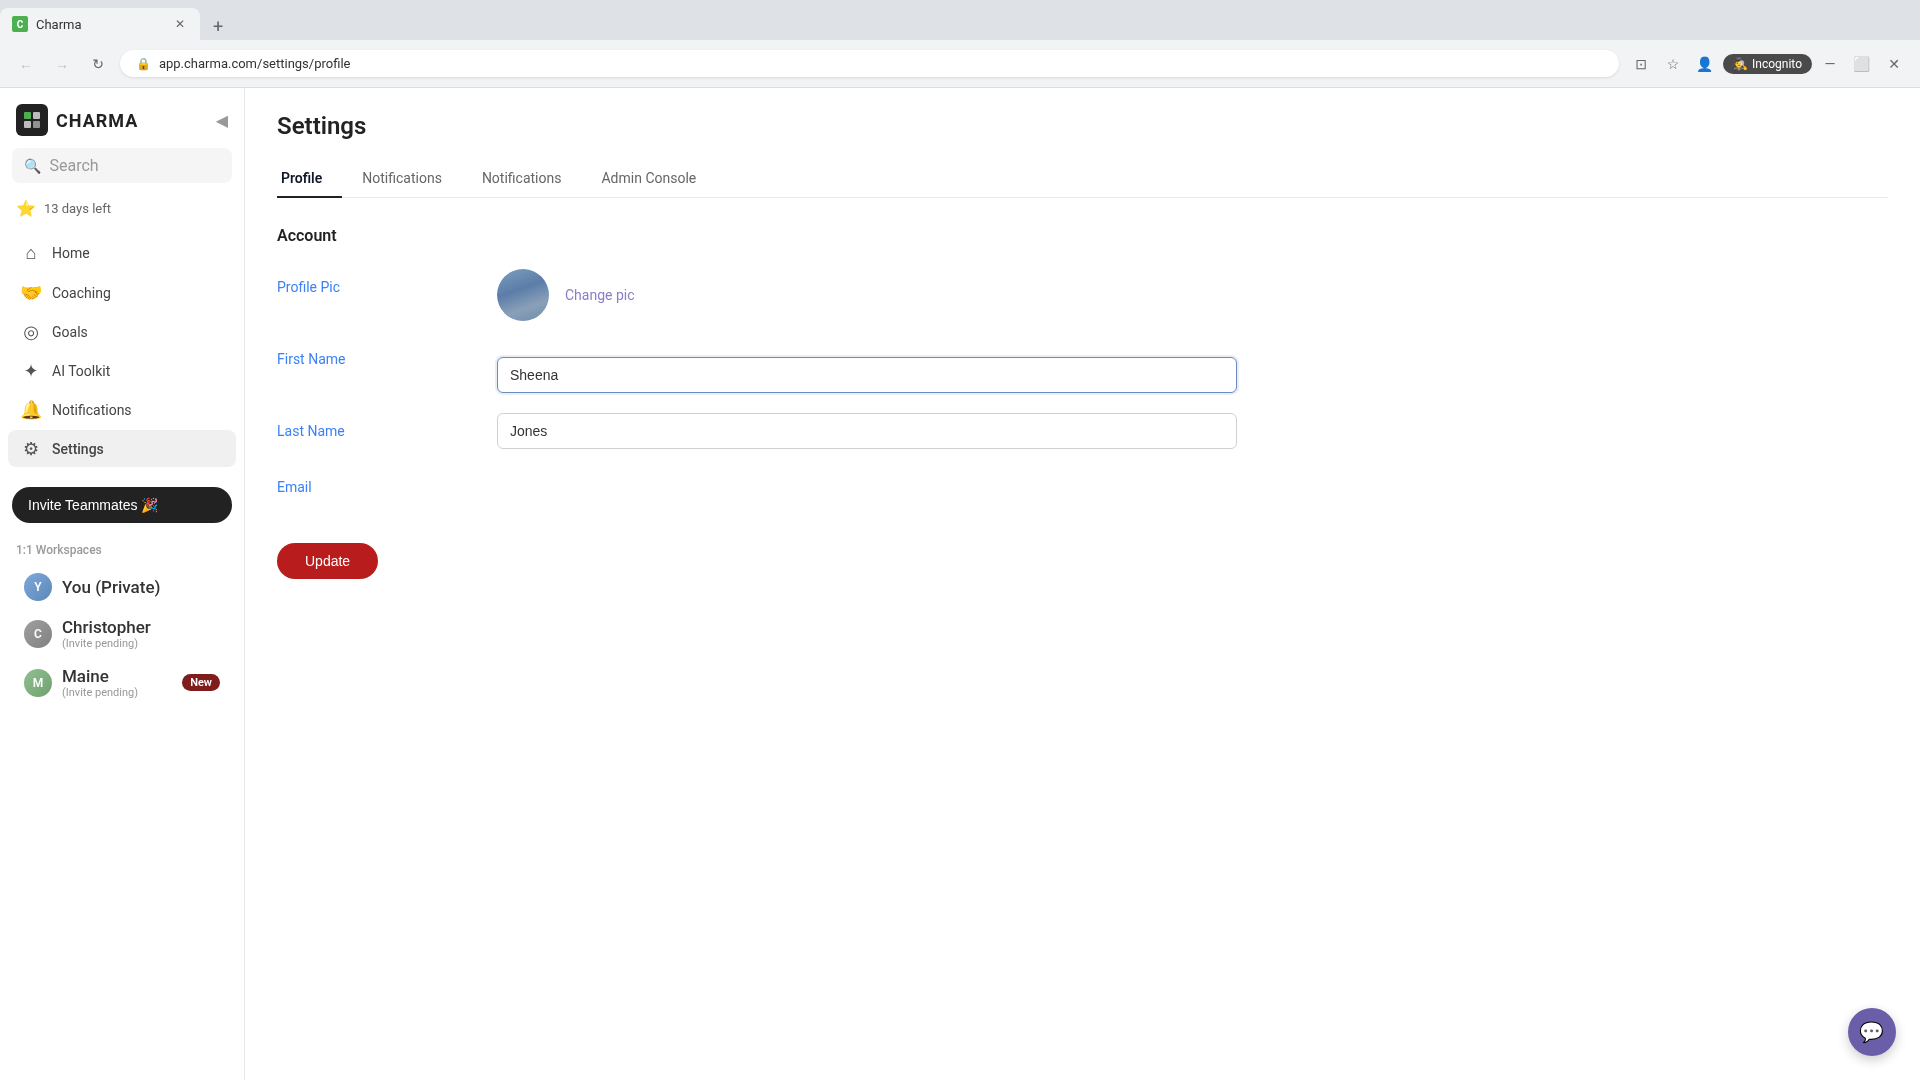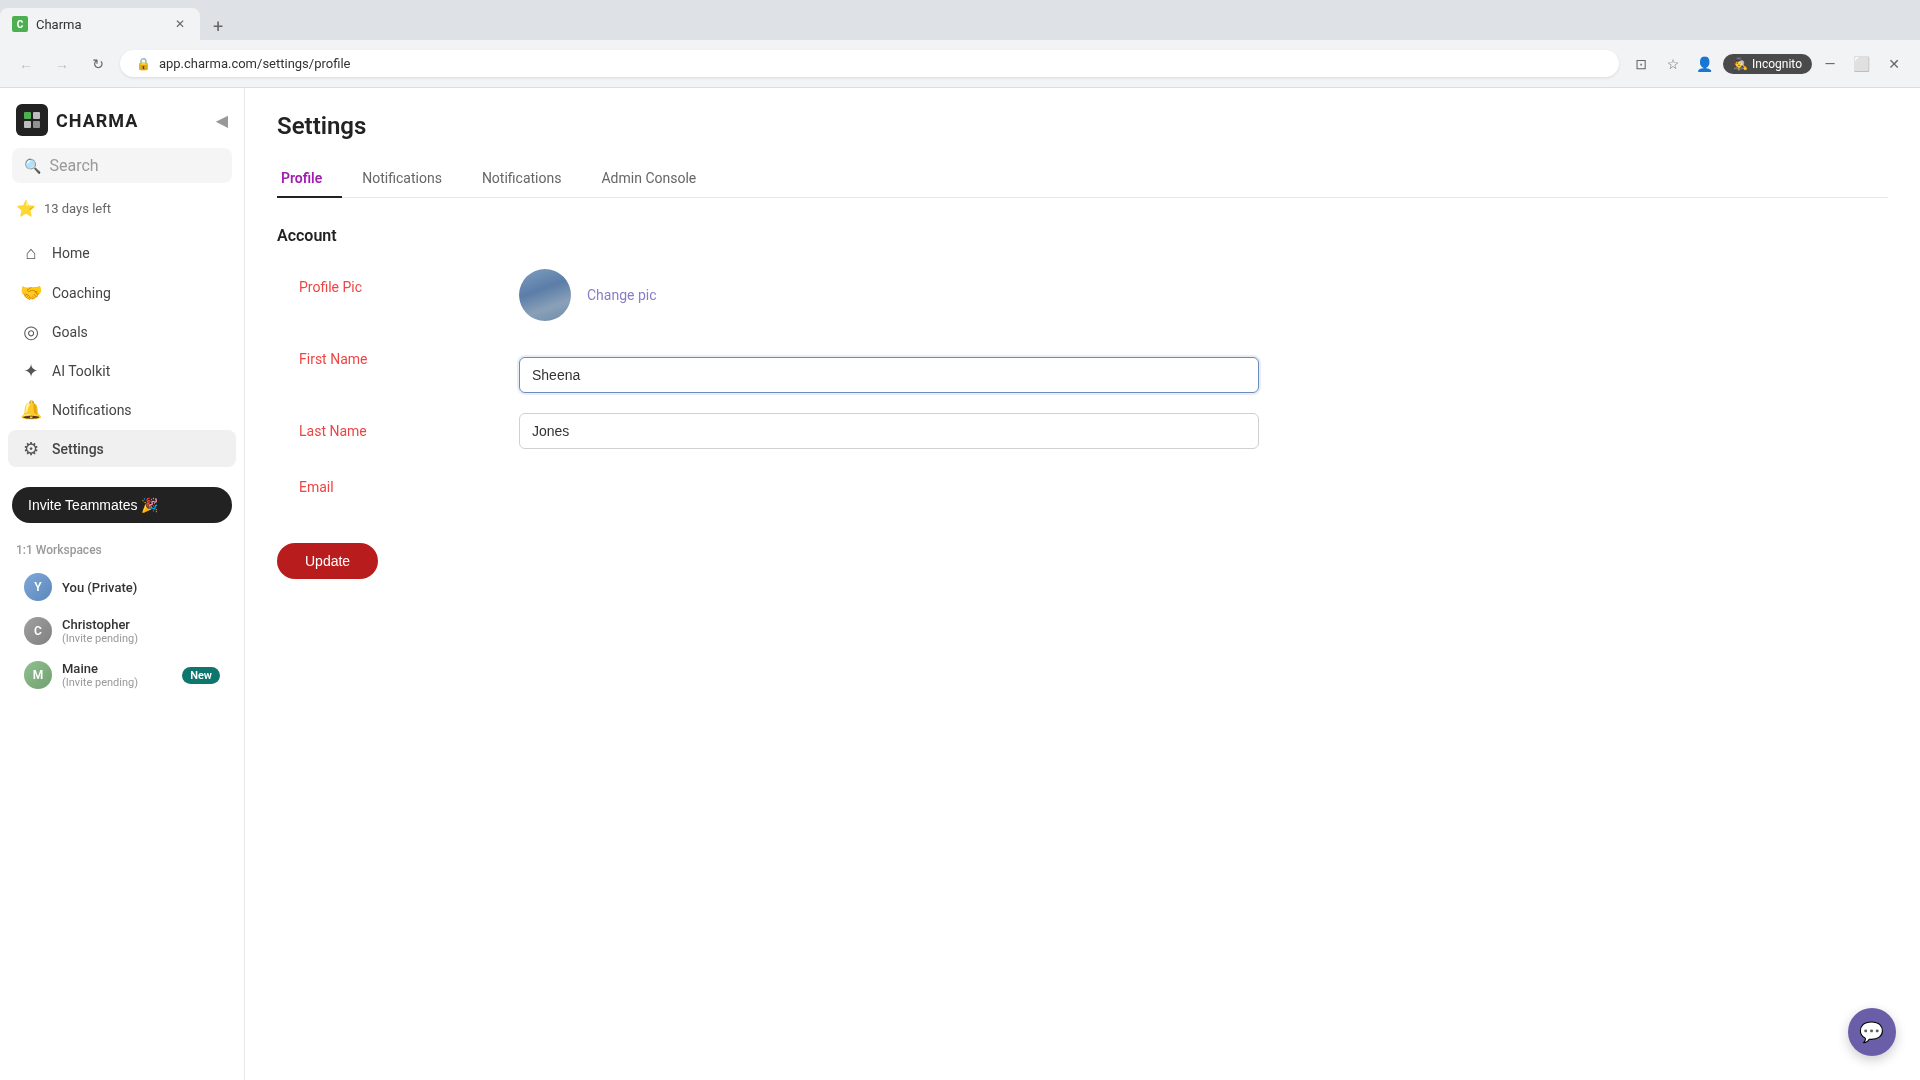--- a/index.html
+++ b/index.html
@@ -41,38 +41,38 @@
     .nav-item { display: flex; align-items: center; gap: 10px; padding: 8px 12px; border-radius: 8px; cursor: pointer; color: #444; font-size: 14px; }
     .nav-item.active { background: #f0f0f0; font-weight: 500; }
     .nav-icon { font-size: 18px; color: #555; width: 22px; text-align: center; }
     .nav-label { font-size: 14px; }
     .invite-btn { margin: 12px 12px; background: #222; color: #fff; border-radius: 24px; padding: 10px 16px; display: flex; align-items: flex-start; gap: 8px; cursor: pointer; font-size: 14px; font-weight: 500; border: none; }
     .workspaces-section { padding: 8px 16px 4px 16px; }
     .workspaces-label { font-size: 12px; color: #999; font-weight: 500; text-transform: none; margin-bottom: 8px; }
     .workspace-item { display: flex; align-items: center; gap: 10px; padding: 8px 8px; border-radius: 8px; cursor: pointer; }
     .workspace-avatar { width: 28px; height: 28px; border-radius: 50%; display: flex; align-items: center; justify-content: center; font-size: 12px; font-weight: 600; color: white; flex-shrink: 0; }
     .workspace-info { display: flex; flex-direction: column; }
-    .workspace-name { font-size: 13px; color: #333; font-weight: 500; }
+    .workspace-name { font-size: 17px; color: #333; font-weight: 500; }
     .workspace-sub { font-size: 11px; color: #999; }
-    .workspace-badge { margin-left: auto; background: #0f766e; color: white; border-radius: 10px; padding: 2px 8px; font-size: 11px; font-weight: 600; }
+    .workspace-badge { margin-left: auto; background: #7f1d1d; color: white; border-radius: 10px; padding: 2px 8px; font-size: 11px; font-weight: 600; }
 
     
     .main-content { flex: 1; display: flex; flex-direction: column; overflow-y: auto; background: #fff; }
     .page-header { padding: 24px 32px 0 32px; }
     .page-title { font-size: 24px; font-weight: 600; color: #222; margin-bottom: 20px; }
     .tabs { display: flex; gap: 0; border-bottom: 1px solid #e8e8e8; margin-bottom: 0; }
     .tab { padding: 10px 20px; font-size: 14px; color: #666; cursor: pointer; border-bottom: 2px solid transparent; margin-bottom: -1px; }
-    .tab.active { color: #a21caf; font-weight: 600; border-bottom: 2px solid #222; }
+    .tab.active { color: #0f172a; font-weight: 600; border-bottom: 2px solid #222; }
     .tab:first-child { padding-left: 4px; }
 
     
     .account-section { padding: 28px 32px; }
     .section-title { font-size: 16px; font-weight: 600; color: #222; margin-bottom: 24px; }
     .form-row { display: flex; align-items: flex-start; margin-bottom: 20px; }
-    .form-label { width: 220px; min-width: 220px; font-size: 14px; color: #ef4444; padding-top: 10px; margin-left: 22px; }
+    .form-label { width: 220px; min-width: 220px; font-size: 14px; color: #3b82f6; padding-top: 10px; }
     .form-field { flex: 1; max-width: 740px; }
     .profile-pic-container { display: flex; align-items: center; gap: 16px; }
     .profile-avatar { width: 52px; height: 52px; border-radius: 50%; background: #b0c4de; overflow: hidden; display: flex; align-items: center; justify-content: center; }
     .profile-avatar-img { width: 100%; height: 100%; object-fit: cover; background: linear-gradient(135deg, #8fa8c8 0%, #6b8cba 100%); border-radius: 50%; }
     .change-pic-btn { color: #8b7cc8; font-size: 14px; cursor: pointer; }
     .form-input { width: 100%; border: 1px solid #d0d0d0; border-radius: 6px; padding: 9px 12px; font-size: 14px; color: #333; outline: none; }
     .form-input.active-focus { border-color: #6b8cba; box-shadow: 0 0 0 2px rgba(107,140,186,0.15); margin-top: 16px; }
     .form-select { width: 100%; border: 1px solid #d0d0d0; border-radius: 6px; padding: 9px 12px; font-size: 14px; color: #333; background: #fff; appearance: none; cursor: pointer; }
     .select-wrapper { position: relative; }
     .select-wrapper::after { content: '▾'; position: absolute; right: 12px; top: 50%; transform: translateY(-50%); color: #666; pointer-events: none; }

